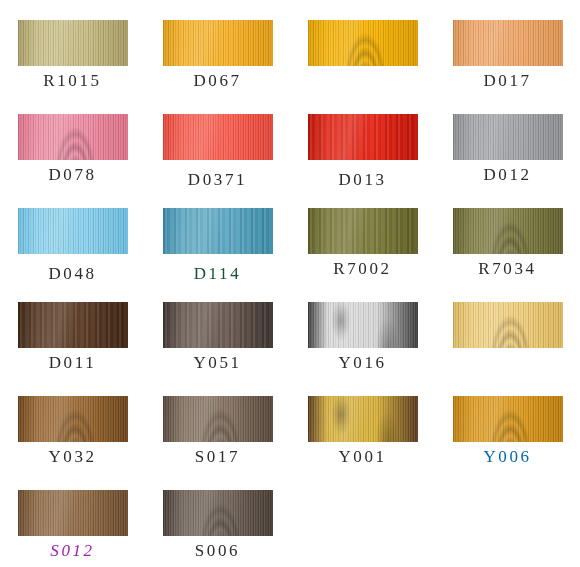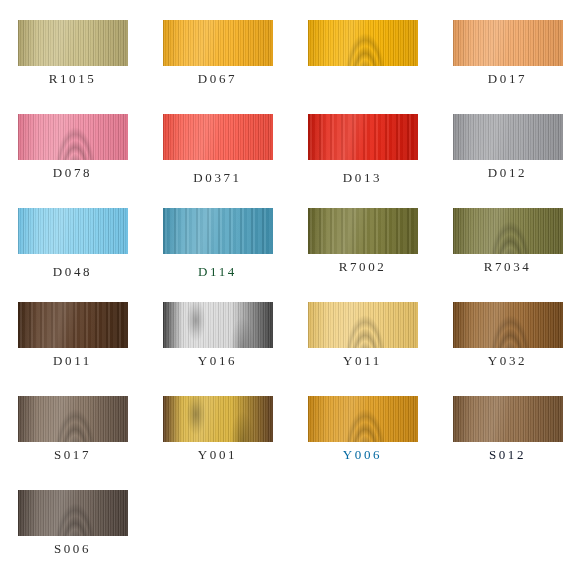--- a/index.html
+++ b/index.html
@@ -102,21 +102,21 @@
       rgba(255,255,255,0.04) 52%,
       rgba(255,255,255,0.00) 70%);
   }
 
   .swatch-label {
     position: absolute;
     left: 0;
     top: 55px;
     width: 145px;
     text-align: center;
-    font-size: 13px;
+    font-size: 17px;
     letter-spacing: 2.6px;
     color: #2c2c2c;
     font-family: "Liberation Serif", "DejaVu Serif", serif;
     white-space: nowrap;
   }
   .swatch-label.low {
     top: 60px;
   }
 </style>
 </head>
@@ -210,34 +210,40 @@
       <div class="swatch-label" style="color: rgb(44, 44, 44);">R7034</div>
     </div>
     <div class="swatch-cell">
       <div class="swatch-tile" style="background: linear-gradient(90deg, rgb(62, 38, 20) 0%, rgb(90, 58, 36) 18%, rgb(90, 58, 36) 62%, rgb(62, 38, 20) 100%);">
         <div class="grain grain-wide"></div>
         <div class="sheen"></div>
       </div>
       <div class="swatch-label" style="color: rgb(44, 44, 44);">D011</div>
     </div>
     <div class="swatch-cell">
+      <div class="swatch-tile" style="background: linear-gradient(90deg, rgb(59, 51, 46) 0%, rgb(106, 90, 82) 18%, rgb(106, 90, 82) 62%, rgb(59, 51, 46) 100%);">
+        <div class="grain grain-wide"></div>
+        <div class="sheen"></div>
+      </div>
+      <div class="swatch-label" style="color: rgb(44, 44, 44);">Y051</div>
+    </div>
+    <div class="swatch-cell">
       <div class="swatch-tile" style="background: linear-gradient(90deg, rgb(58, 58, 58) 0%, rgb(216, 216, 216) 18%, rgb(216, 216, 216) 62%, rgb(58, 58, 58) 100%);">
         <div class="grain grain-fine"></div>
         <div class="grain grain-knot"></div>
         <div class="sheen"></div>
       </div>
       <div class="swatch-label" style="color: rgb(44, 44, 44);">Y016</div>
     </div>
     <div class="swatch-cell">
       <div class="swatch-tile" style="background: linear-gradient(90deg, rgb(220, 183, 92) 0%, rgb(240, 207, 125) 18%, rgb(240, 207, 125) 62%, rgb(220, 183, 92) 100%);">
         <div class="grain grain-fine"></div>
         <div class="grain grain-cathedral"></div>
         <div class="sheen"></div>
       </div>
-      <div class="swatch-label" style="color: rgb(44, 44, 44);">Y011</div>
     </div>
     <div class="swatch-cell">
       <div class="swatch-tile" style="background: linear-gradient(90deg, rgb(108, 67, 24) 0%, rgb(154, 104, 50) 18%, rgb(154, 104, 50) 62%, rgb(108, 67, 24) 100%);">
         <div class="grain grain-fine"></div>
         <div class="grain grain-cathedral"></div>
         <div class="sheen"></div>
       </div>
       <div class="swatch-label" style="color: rgb(44, 44, 44);">Y032</div>
     </div>
     <div class="swatch-cell">
@@ -262,21 +268,21 @@
         <div class="grain grain-cathedral"></div>
         <div class="sheen"></div>
       </div>
       <div class="swatch-label" style="color: #0369a1;">Y006</div>
     </div>
     <div class="swatch-cell">
       <div class="swatch-tile" style="background: linear-gradient(90deg, rgb(106, 74, 42) 0%, rgb(143, 106, 69) 18%, rgb(143, 106, 69) 62%, rgb(106, 74, 42) 100%);">
         <div class="grain grain-fine"></div>
         <div class="sheen"></div>
       </div>
-      <div class="swatch-label" style="color: #0f172a;">S012</div>
+      <div class="swatch-label" style="color: #a21caf; font-style: italic;">S012</div>
     </div>
     <div class="swatch-cell">
       <div class="swatch-tile" style="background: linear-gradient(90deg, rgb(69, 58, 51) 0%, rgb(111, 98, 88) 18%, rgb(111, 98, 88) 62%, rgb(69, 58, 51) 100%);">
         <div class="grain grain-fine"></div>
         <div class="grain grain-cathedral"></div>
         <div class="sheen"></div>
       </div>
       <div class="swatch-label" style="color: rgb(44, 44, 44);">S006</div>
     </div>
   </div>

